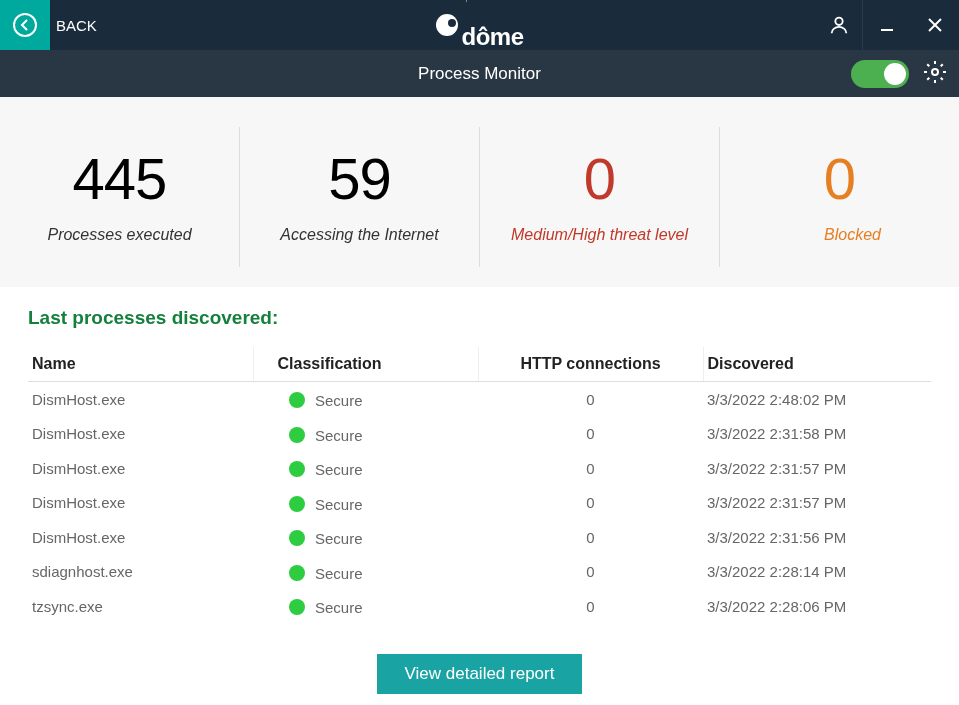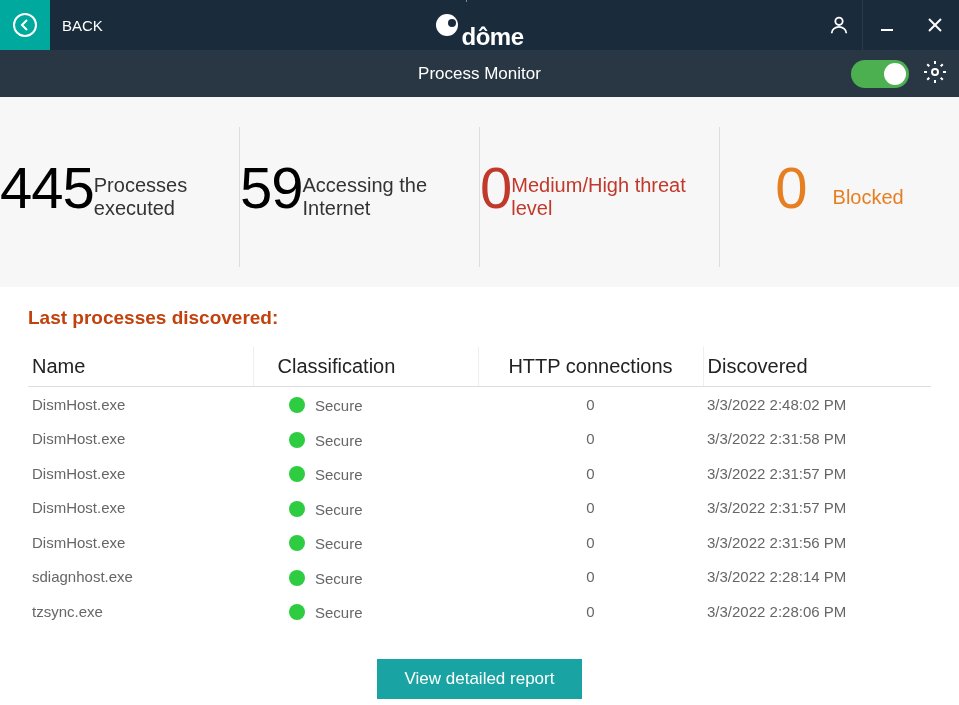--- a/index.html
+++ b/index.html
@@ -22,21 +22,21 @@
       height: 50px;
       background: #00a99d;
       display: flex;
       align-items: center;
       justify-content: center;
       cursor: pointer;
     }
     .back-label {
       color: #fff;
       font-size: 15px;
-      margin-left: 12px;
+      margin-left: 6px;
       cursor: pointer;
     }
     .logo {
       position: absolute;
       left: 50%;
       transform: translateX(-50%);
       display: flex;
       align-items: center;
       gap: 4px;
     }
@@ -128,59 +128,60 @@
     .settings-icon { cursor: pointer; color: #fff; }
     .stats {
       height: 190px;
       background: #f7f7f7;
       display: flex;
       padding: 30px 0 20px;
     }
     .stat {
       flex: 1;
       display: flex;
-      flex-direction: row;
+      flex-direction: column;
       align-items: center;
       justify-content: center;
       border-right: 1px solid #ddd;
     }
     .stat:last-child { border-right: none; }
     .stat-number {
       font-size: 58px;
       font-weight: 100;
       font-family: 'Arial Narrow', Arial, sans-serif;
       letter-spacing: -1px;
       line-height: 1;
       margin-bottom: 18px;
     }
     .stat-label {
-      font-size: 20px;
+      font-size: 16px;
       color: #333;
+      font-style: italic;
     }
     .stat-threat .stat-number { color: #c0392b; }
     .stat-threat .stat-label { color: #c0392b; }
     .stat-blocked .stat-number { color: #e67e22; }
     .stat-blocked .stat-label { color: #e67e22; margin-left: 26px; }
     .content {
       padding: 20px 28px 10px;
     }
     .section-title {
       font-size: 19px;
       font-weight: bold;
-      color: #c2410c;
+      color: #15803d;
       margin-bottom: 18px;
     }
     table {
       width: 100%;
       border-collapse: collapse;
     }
     thead th {
       text-align: left;
-      font-size: 20px;
-      font-weight: normal;
+      font-size: 16px;
+      font-weight: bold;
       color: #222;
       padding: 8px 4px;
       border-bottom: 1px solid #ddd;
       border-right: 1px solid #eee;
     }
     thead th:last-child { border-right: none; }
     tbody td {
       padding: 8px 4px;
       font-size: 15px;
       color: #666;

